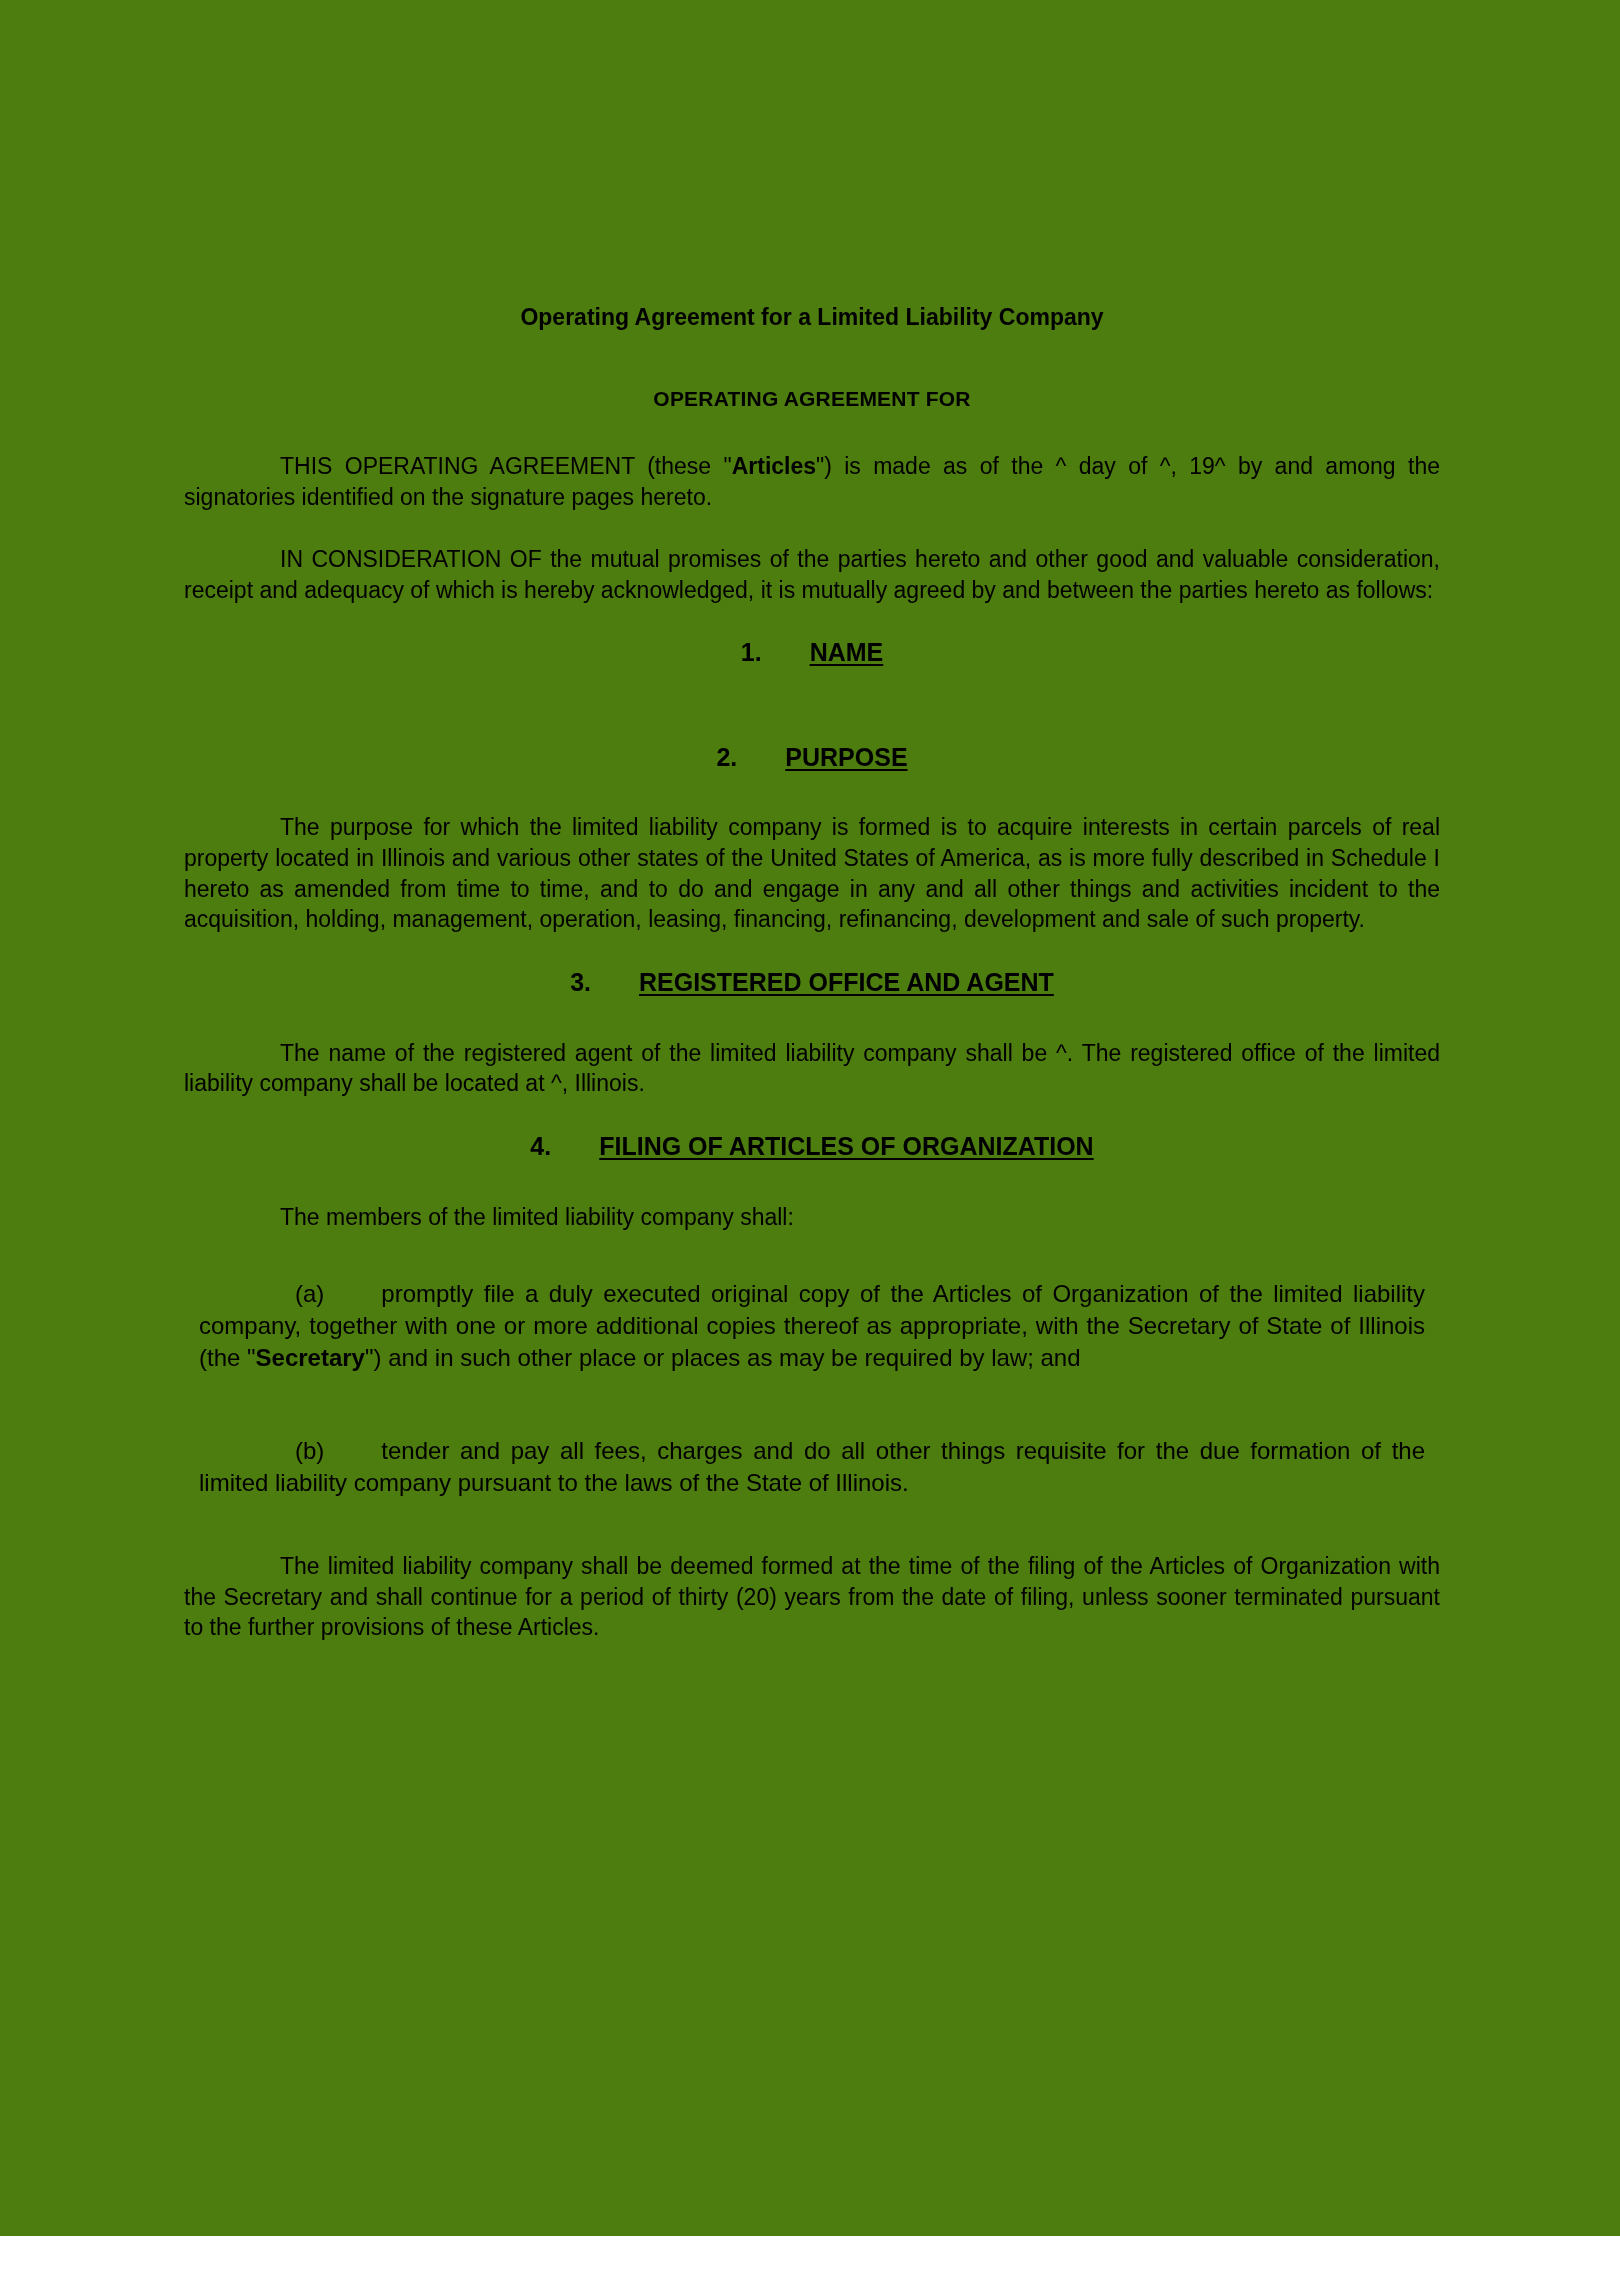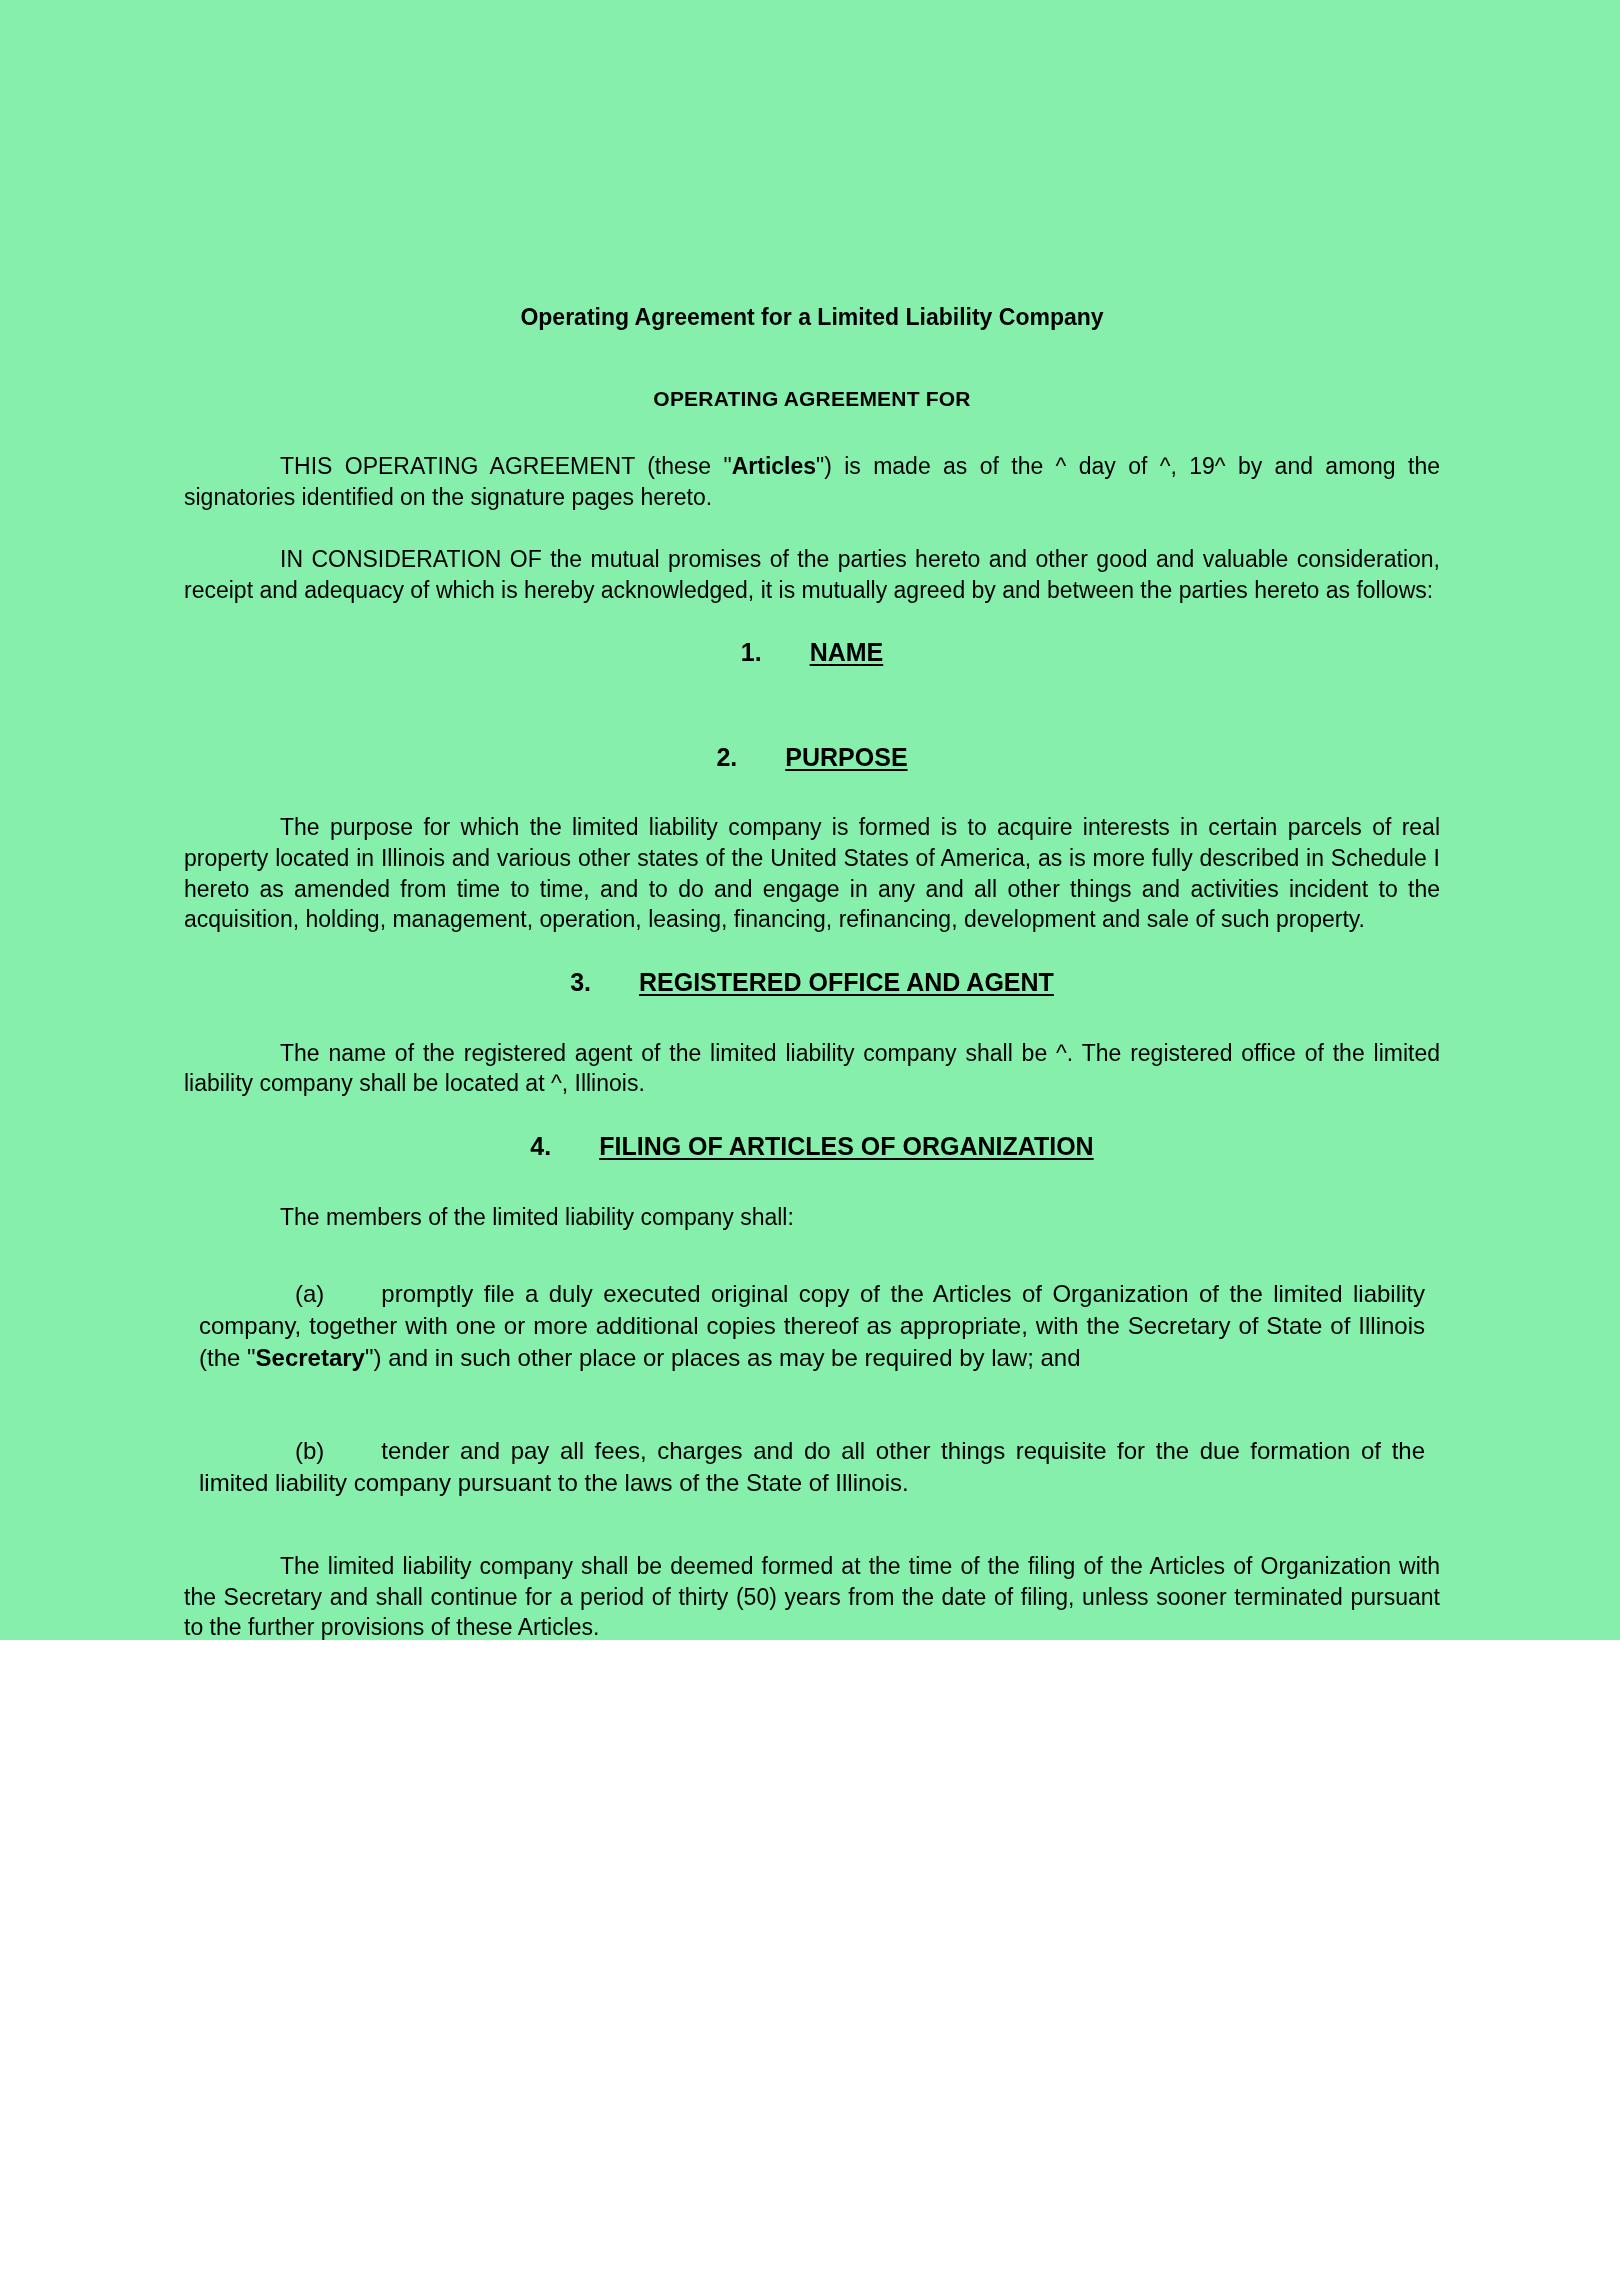--- a/index.html
+++ b/index.html
@@ -3,22 +3,22 @@
 <meta charset="utf-8">
 <style>
   html, body {
     margin: 0;
     padding: 0;
     background: #ffffff;
   }
   .page {
     position: relative;
     width: 1621px;
-    height: 1640px;
-    background: #86efac;
+    height: 2236px;
+    background: #4d7c0f;
     margin: 0 auto;
     overflow: hidden;
     font-family: "Liberation Sans", sans-serif;
     color: #000000;
   }
   .content {
     position: absolute;
     left: 184px;
     top: 303px;
     width: 1256px;
@@ -160,17 +160,17 @@
 
     <div class="sp-par"></div>
 
     <p class="lettered"><span>(b)</span><span class="tab"></span><span>tender and pay all fees, charges and do all other things requisite for the due formation of the limited liability company pursuant to the laws of the State of Illinois.</span></p>
 
     <div class="sp-par"></div>
 
 
     <div class="sp-head-tight"></div>
 
-    <p class="body-par">The limited liability company shall be deemed formed at the time of the filing of the Articles of Organization with the Secretary and shall continue for a period of thirty (50) years from the date of filing, unless sooner terminated pursuant to the further provisions of these Articles.</p>
+    <p class="body-par">The limited liability company shall be deemed formed at the time of the filing of the Articles of Organization with the Secretary and shall continue for a period of thirty (20) years from the date of filing, unless sooner terminated pursuant to the further provisions of these Articles.</p>
 
   </div>
 </div>
 
 
 </body></html>

